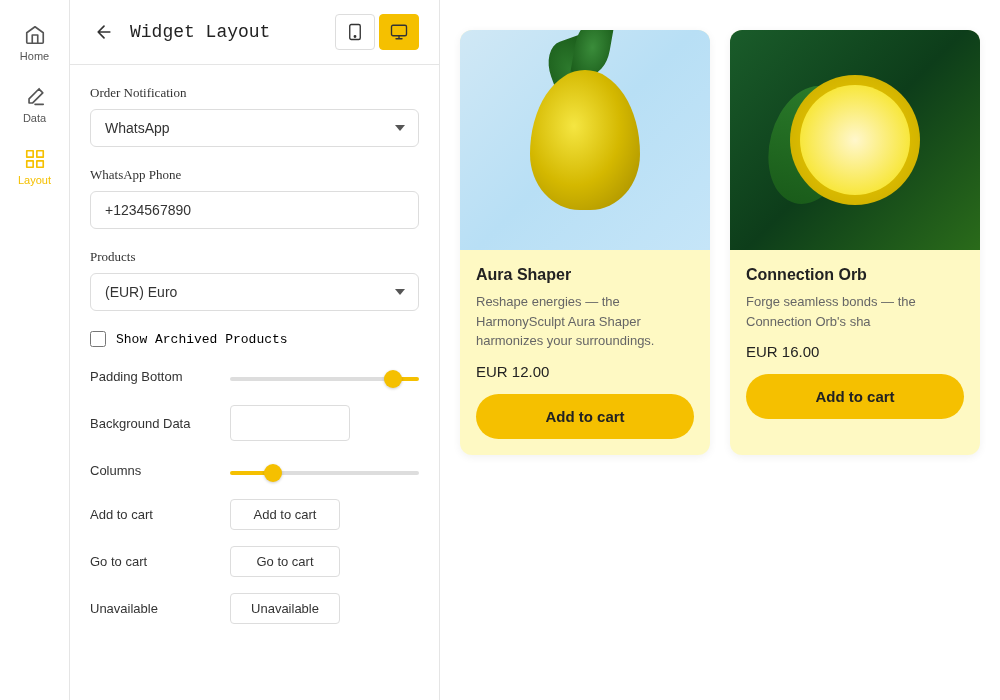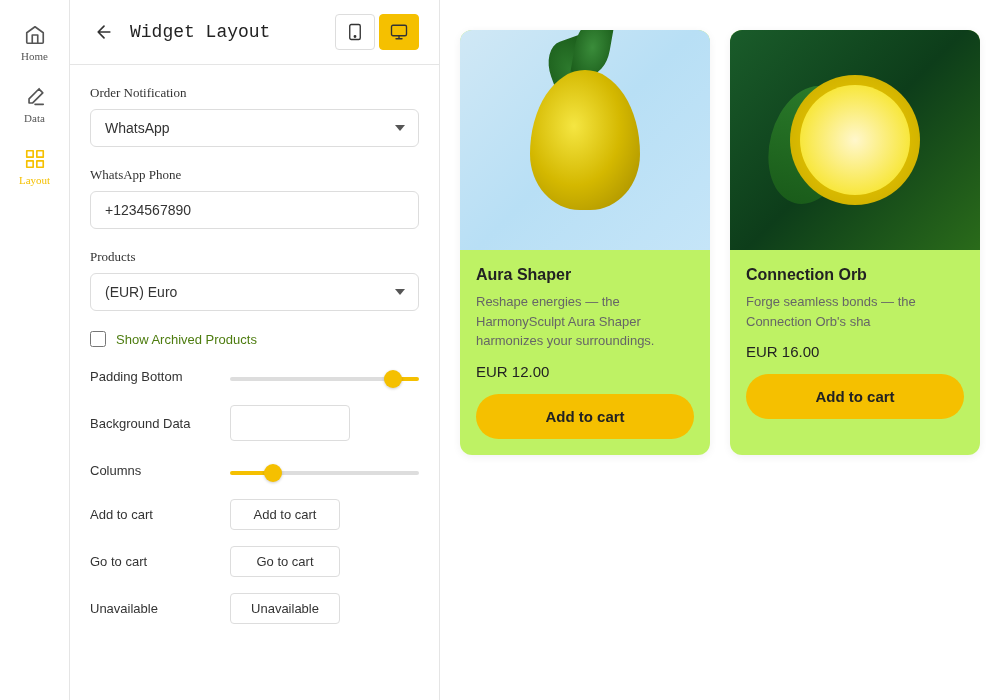--- a/index.html
+++ b/index.html
@@ -8,21 +8,20 @@
     
     .sidebar {
       width: 70px;
       background: #fff;
       border-right: 1px solid #e5e5e5;
       display: flex;
       flex-direction: column;
       align-items: center;
       padding: 16px 0;
       gap: 8px;
-      font-family: Liberation Serif, serif;
     }
     .sidebar-item {
       display: flex;
       flex-direction: column;
       align-items: center;
       gap: 4px;
       padding: 8px 12px;
       border-radius: 8px;
       cursor: pointer;
       width: 60px;
@@ -141,21 +140,22 @@
     }
     .checkbox-row input[type="checkbox"] {
       width: 16px;
       height: 16px;
       border: 1px solid #ccc;
       border-radius: 3px;
       cursor: pointer;
     }
     .checkbox-row label {
       font-size: 13px;
-      color: #4d7c0f;
+      color: #000000;
+      font-family: Liberation Mono, monospace;
     }
 
     .slider-row {
       display: flex;
       align-items: center;
       margin-bottom: 20px;
     }
     .slider-label {
       font-size: 13px;
       color: #333;
@@ -242,21 +242,21 @@
     }
 
     .products-grid {
       display: grid;
       grid-template-columns: repeat(2, 1fr);
       gap: 20px;
       margin-top: 10px;
     }
 
     .product-card {
-      background: #bef264;
+      background: #fef9c3;
       border-radius: 12px;
       overflow: hidden;
       box-shadow: 0 2px 8px rgba(0,0,0,0.06);
     }
 
     
     .lemon-img {
       width: 100%;
       height: 220px;
       background: linear-gradient(135deg, #d0e8f5 0%, #b8dff5 50%, #c5e5f8 100%);

